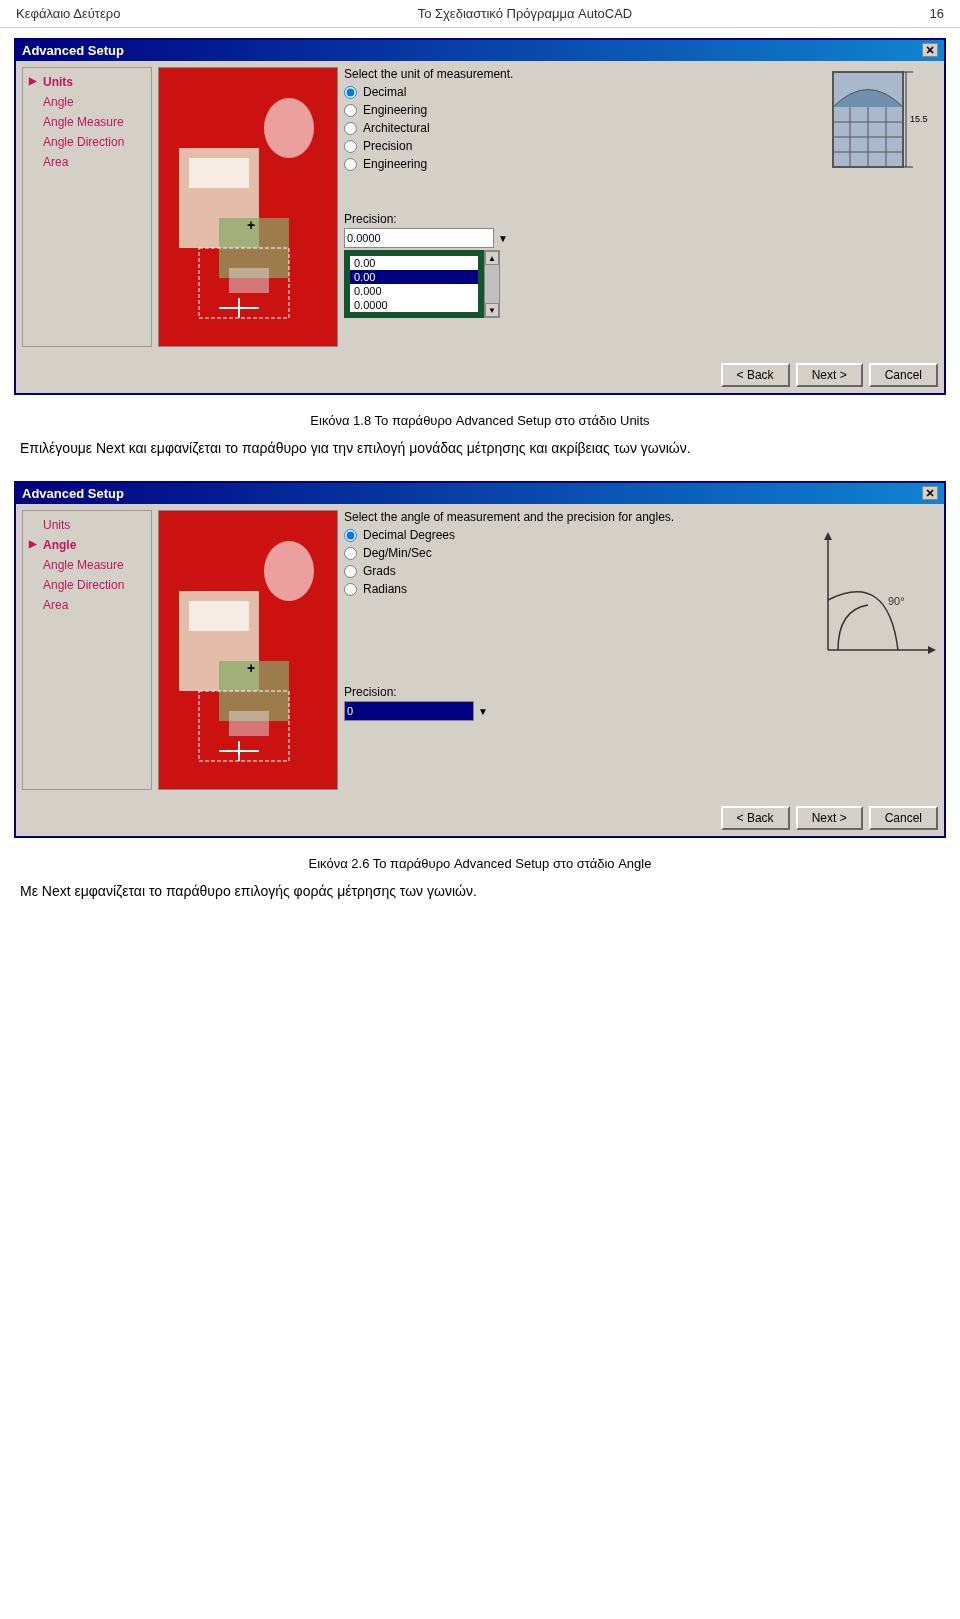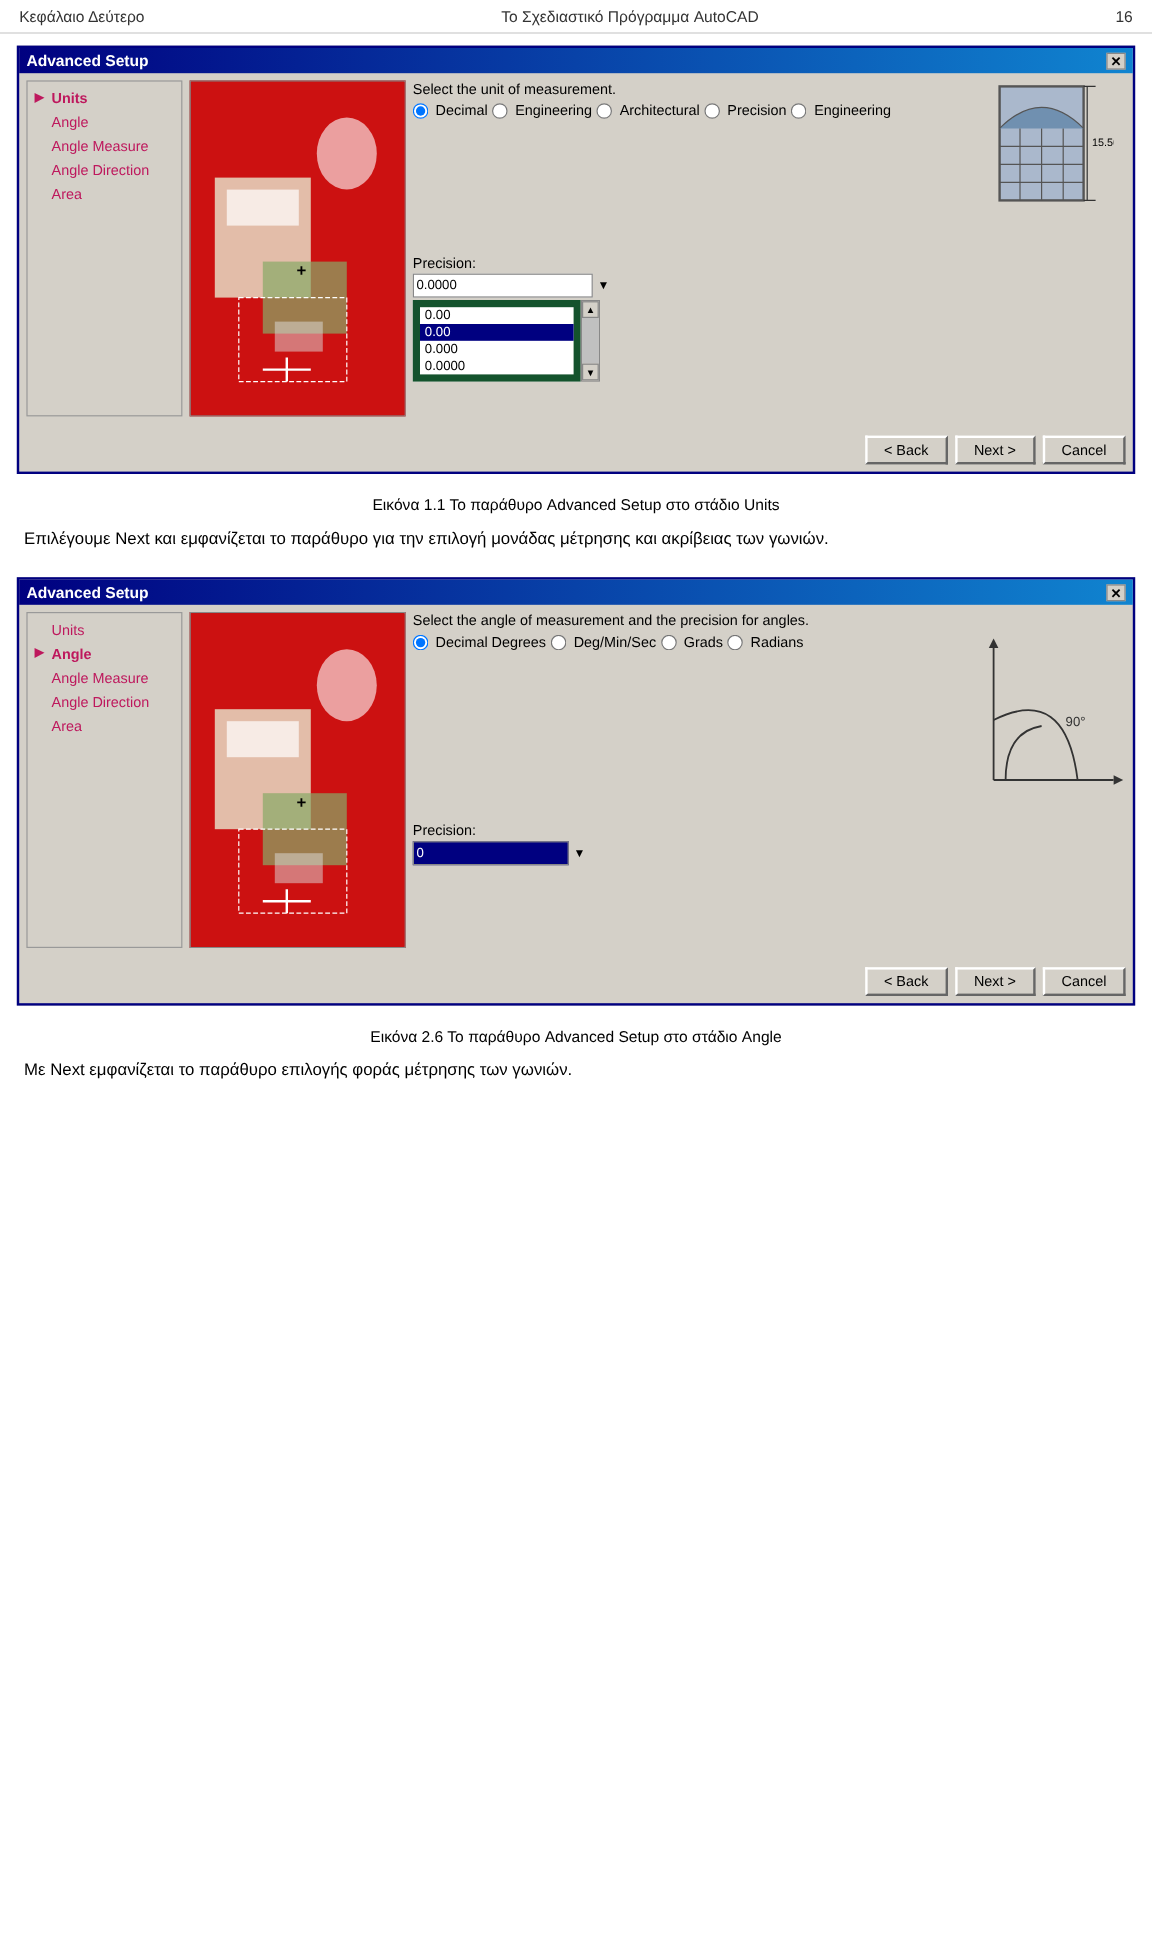--- a/index.html
+++ b/index.html
@@ -38,21 +38,21 @@
     }
 
     .dialog-titlebar {
       background: linear-gradient(to right, #000080, #1084d0);
       color: #fff;
       font-size: 13px;
       font-weight: bold;
       padding: 3px 6px;
       display: flex;
       justify-content: space-between;
-      align-items: flex-end;
+      align-items: flex-start;
     }
 
     .dialog-titlebar .close-btn {
       background: #d4d0c8;
       border: 1px solid #888;
       color: #000;
       font-size: 11px;
       width: 16px;
       height: 14px;
       display: flex;
@@ -115,21 +115,21 @@
     }
 
     .instruction-text {
       font-size: 12px;
       color: #000;
       margin-bottom: 4px;
     }
 
     .radio-group {
       display: flex;
-      flex-direction: row;
+      flex-direction: column;
       gap: 4px;
     }
 
     .radio-item {
       display: flex;
       align-items: center;
       gap: 6px;
       font-size: 12px;
     }
 
@@ -376,21 +376,21 @@
 
   <div class="dialog-buttons">
     <button class="dialog-btn">&lt; Back</button>
     <button class="dialog-btn">Next &gt;</button>
     <button class="dialog-btn">Cancel</button>
   </div>
 </div>
 
 <div style="padding: 10px 20px;">
   <div class="caption">
-    <span>Εικόνα 1.1 Το παράθυρο Advanced Setup στο στάδιο Units</span>
+    <span>Εικόνα 1.8 Το παράθυρο Advanced Setup στο στάδιο Units</span>
   </div>
   <div class="section-text" style="padding: 6px 0;">Επιλέγουμε Next και εμφανίζεται το παράθυρο για την επιλογή μονάδας μέτρησης και ακρίβειας των γωνιών.</div>
 </div>
 
 <div class="dialog" style="margin-top:6px;">
   <div class="dialog-titlebar">
     <span>Advanced Setup</span>
     <div class="close-btn">✕</div>
   </div>
   <div class="dialog-body">

